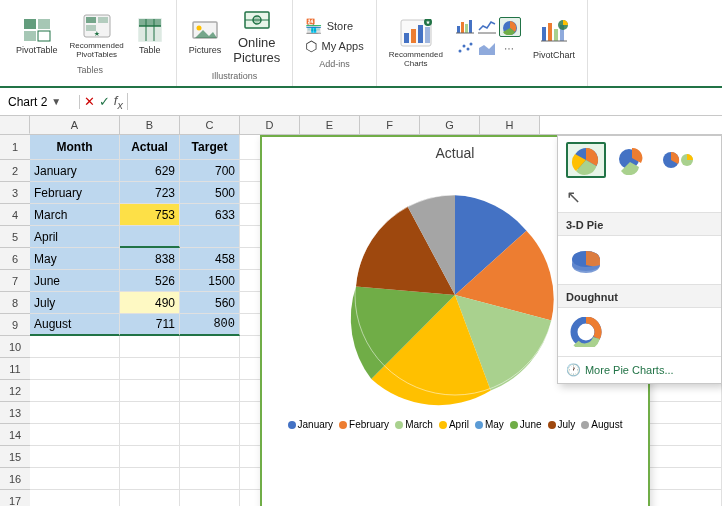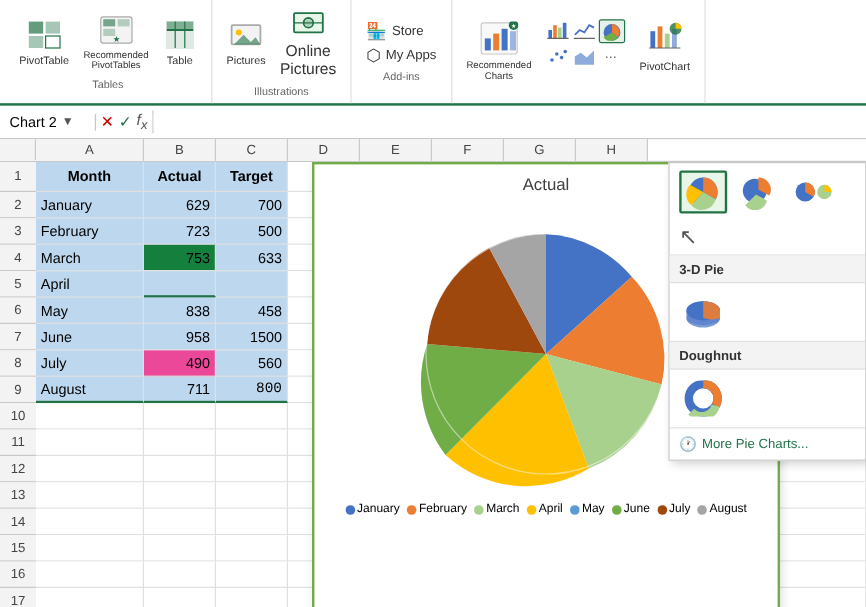--- a/index.html
+++ b/index.html
@@ -311,21 +311,21 @@
         <div class="grid-cell data-cell-num" style="width:60px; background:#bdd7ee;">500</div>
         <div class="grid-cell" style="width:60px;"></div>
         <div class="grid-cell" style="width:60px;"></div>
         <div class="grid-cell" style="width:60px;"></div>
         <div class="grid-cell" style="width:60px;"></div>
         <div class="grid-cell" style="flex:1;"></div>
       </div>
 
       <div class="grid-row row-h22">
         <div class="grid-cell" style="width:90px; background:#bdd7ee;">March</div>
-        <div class="grid-cell data-cell-num" style="width:60px; background:#15803d;">753</div>
+        <div class="grid-cell data-cell-num" style="width:60px; background:#fde047;">753</div>
         <div class="grid-cell data-cell-num" style="width:60px; background:#bdd7ee;">633</div>
         <div class="grid-cell" style="width:60px;"></div>
         <div class="grid-cell" style="width:60px;"></div>
         <div class="grid-cell" style="width:60px;"></div>
         <div class="grid-cell" style="width:60px;"></div>
         <div class="grid-cell" style="flex:1;"></div>
       </div>
 
       <div class="grid-row row-h22">
         <div class="grid-cell" style="width:90px; background:#bdd7ee;">April</div>
@@ -344,32 +344,32 @@
         <div class="grid-cell data-cell-num" style="width:60px; background:#bdd7ee;">458</div>
         <div class="grid-cell" style="width:60px;"></div>
         <div class="grid-cell" style="width:60px;"></div>
         <div class="grid-cell" style="width:60px;"></div>
         <div class="grid-cell" style="width:60px;"></div>
         <div class="grid-cell" style="flex:1;"></div>
       </div>
 
       <div class="grid-row row-h22">
         <div class="grid-cell" style="width:90px; background:#bdd7ee;">June</div>
-        <div class="grid-cell data-cell-num" style="width:60px; background:#bdd7ee;">958</div>
+        <div class="grid-cell data-cell-num" style="width:60px; background:#bdd7ee;">526</div>
         <div class="grid-cell data-cell-num" style="width:60px; background:#bdd7ee;">1500</div>
         <div class="grid-cell" style="width:60px;"></div>
         <div class="grid-cell" style="width:60px;"></div>
         <div class="grid-cell" style="width:60px;"></div>
         <div class="grid-cell" style="width:60px;"></div>
         <div class="grid-cell" style="flex:1;"></div>
       </div>
 
       <div class="grid-row row-h22">
         <div class="grid-cell" style="width:90px; background:#bdd7ee;">July</div>
-        <div class="grid-cell data-cell-num" style="width:60px; background:#ec4899;">490</div>
+        <div class="grid-cell data-cell-num" style="width:60px; background:#fef9c3;">490</div>
         <div class="grid-cell data-cell-num" style="width:60px; background:#bdd7ee;">560</div>
         <div class="grid-cell" style="width:60px;"></div>
         <div class="grid-cell" style="width:60px;"></div>
         <div class="grid-cell" style="width:60px;"></div>
         <div class="grid-cell" style="width:60px;"></div>
         <div class="grid-cell" style="flex:1;"></div>
       </div>
 
       <div class="grid-row row-h22">
         <div class="grid-cell" style="width:90px; background:#bdd7ee; border-bottom:2px solid #217346;">August</div>

